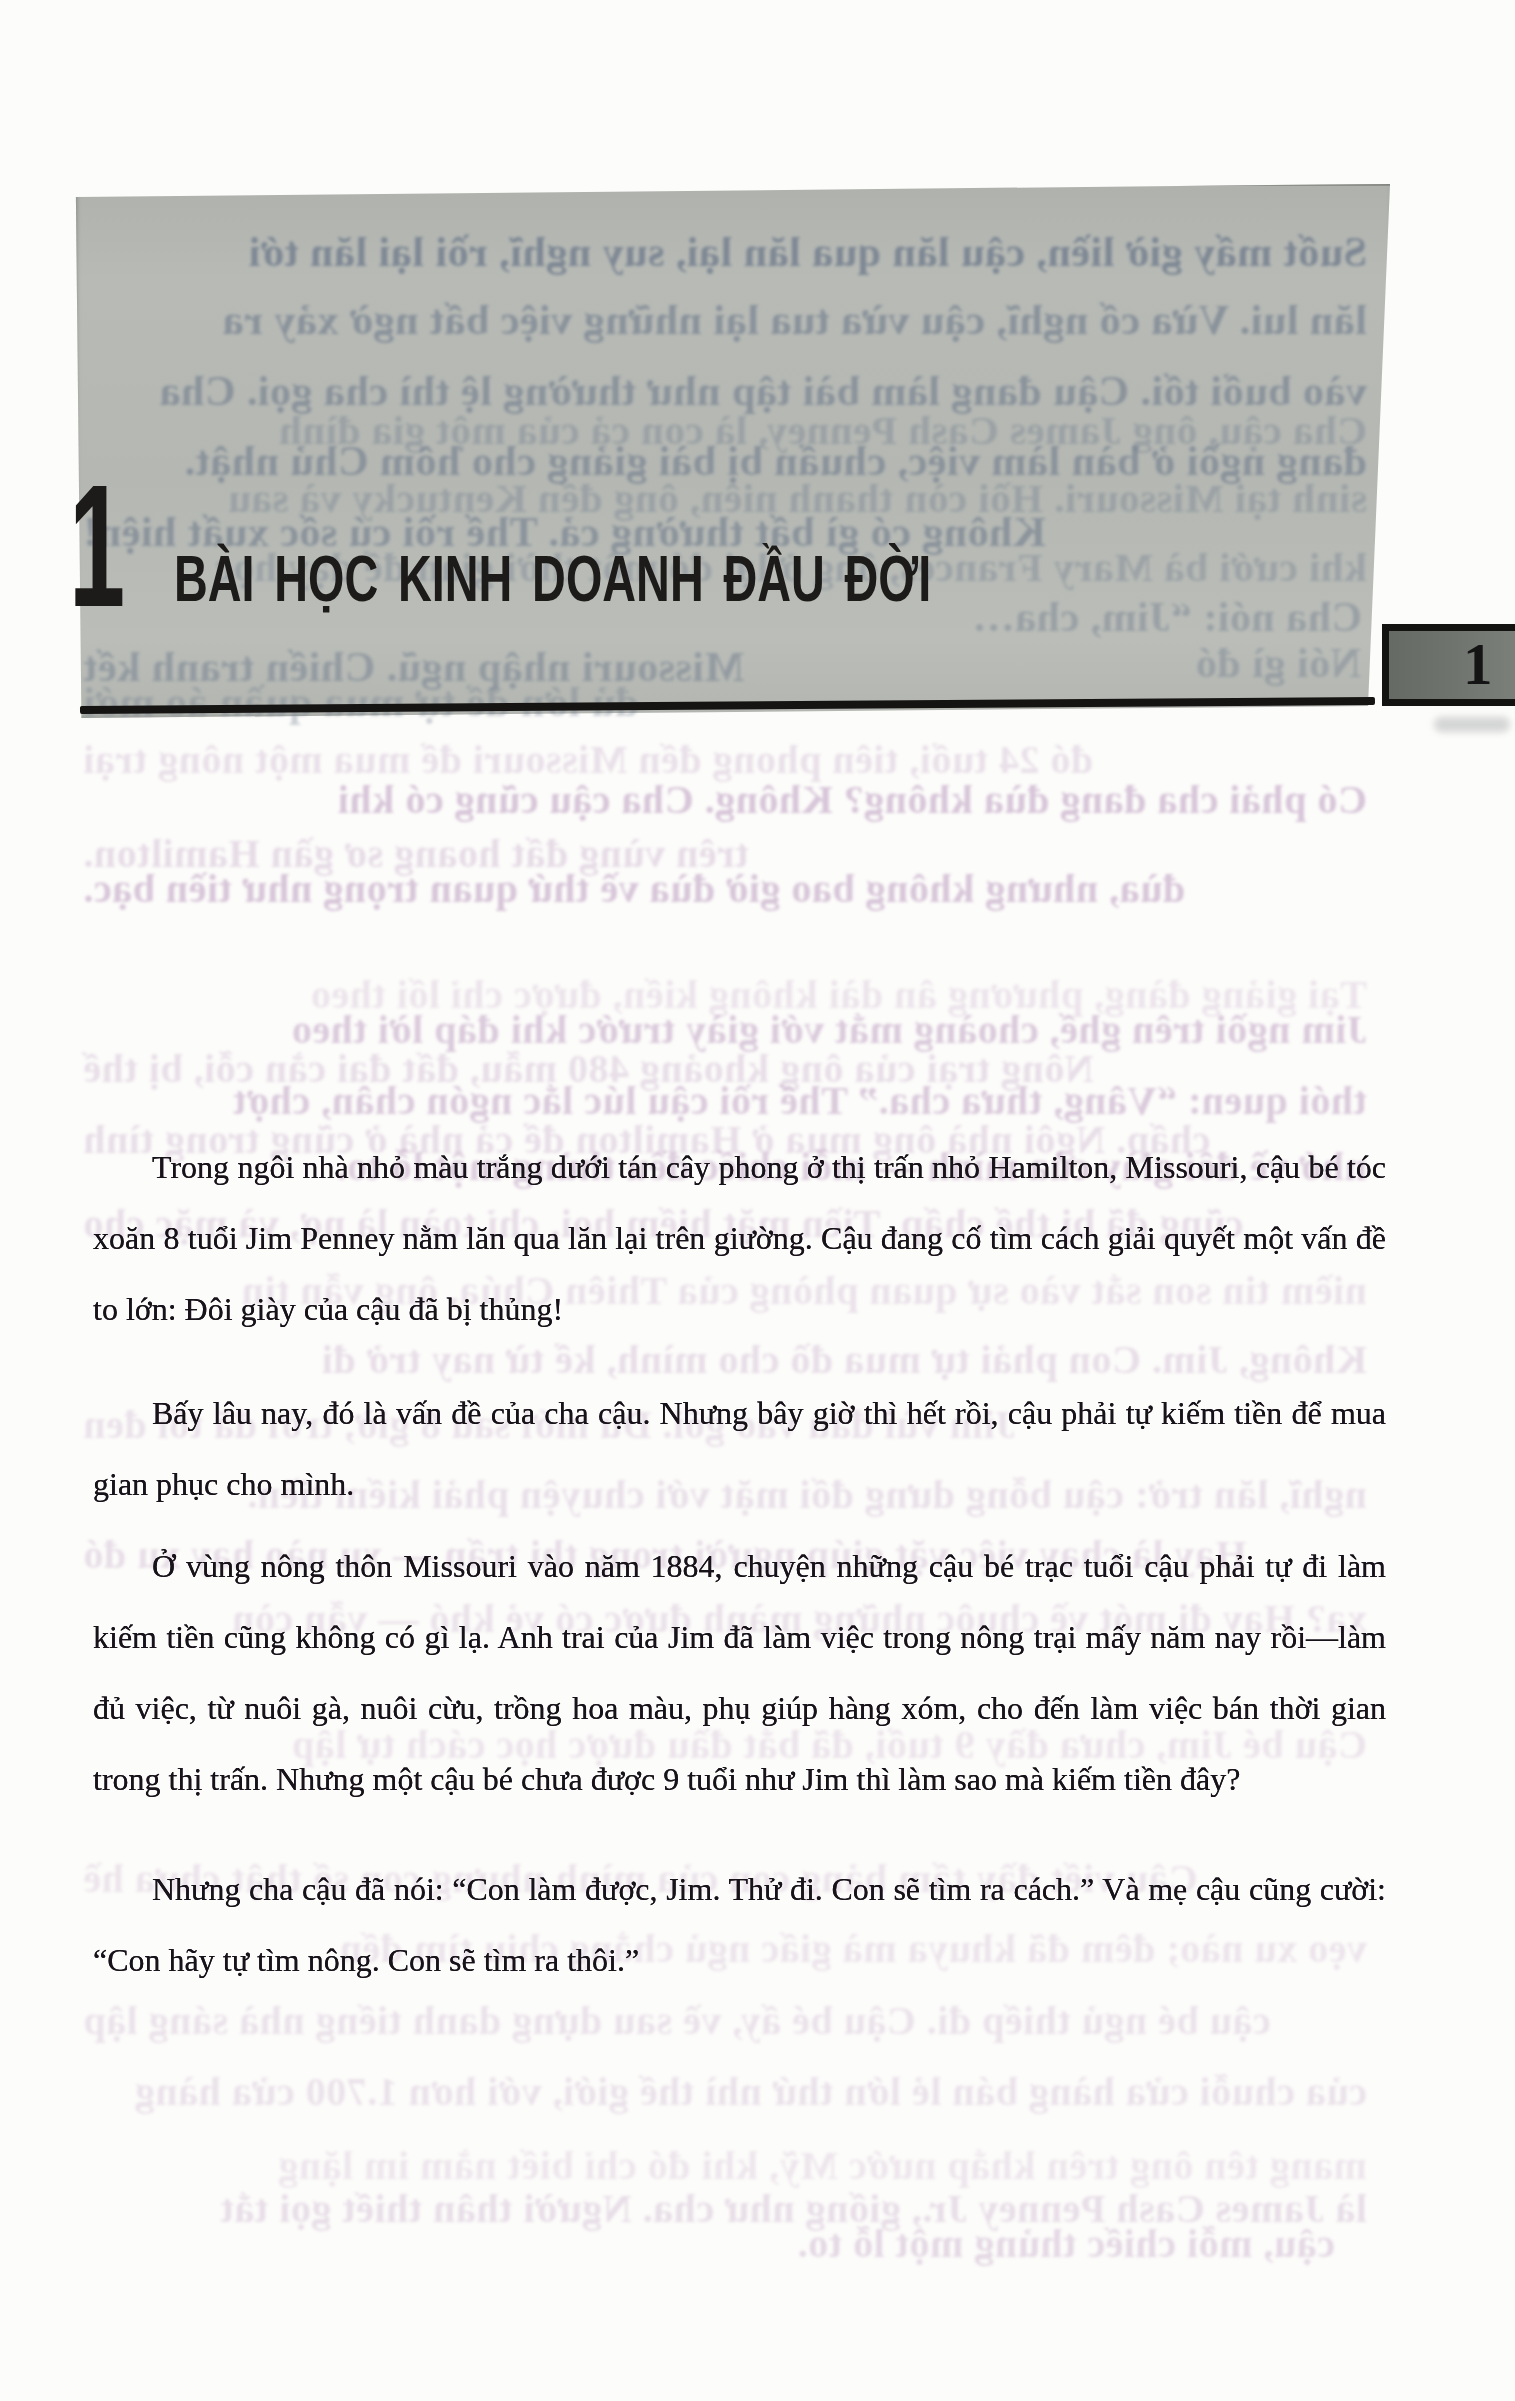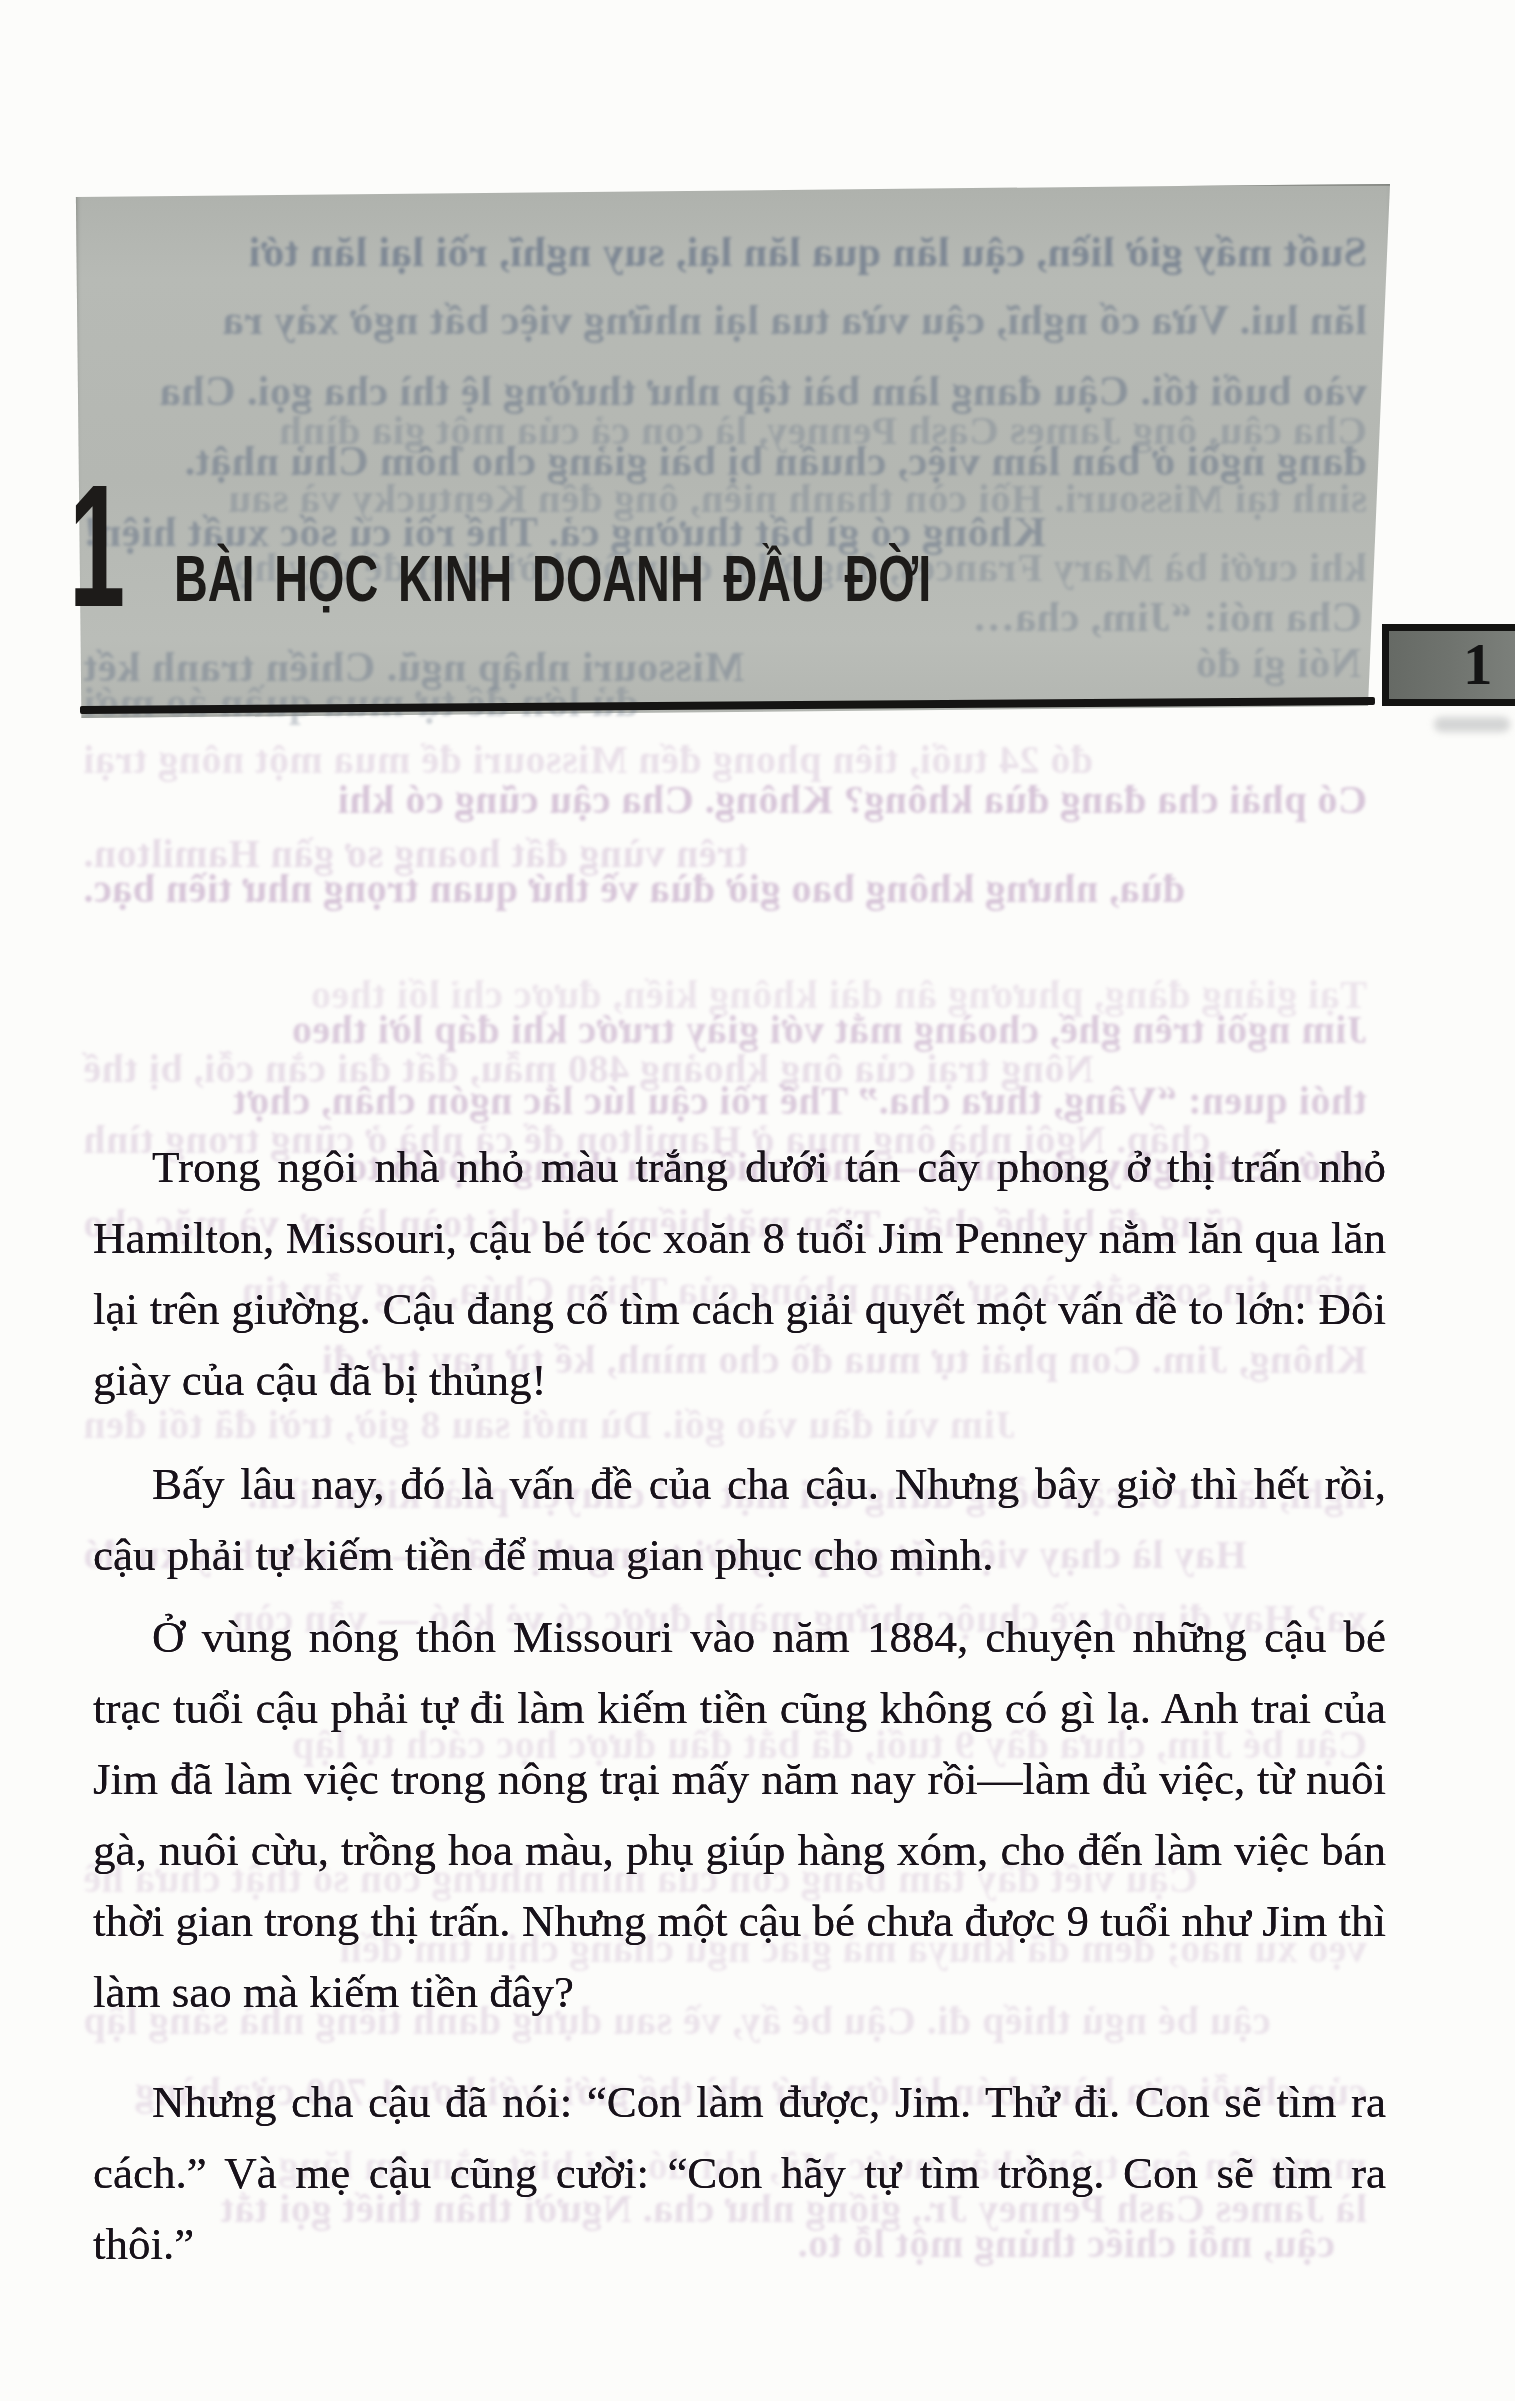--- a/index.html
+++ b/index.html
@@ -65,21 +65,21 @@
     font-family:"Liberation Serif",serif;font-weight:700;
     white-space:nowrap;letter-spacing:0.5px;
     transform:scaleX(-1);
   }
   .band-ghosts .gline{font-size:42px;color:var(--ghost-band,#6f7b8c);filter:blur(1.5px);}
   .page-ghosts .gline{font-size:40px;color:var(--ghost-pink,#b999bd);filter:blur(1.7px);}
 
   
   .body-copy{
     position:absolute;left:93px;top:1132px;width:1293px;
-    font-size:45px;line-height:71px;color:var(--ink,#18121a);
+    font-size:32px;line-height:71px;color:var(--ink,#18121a);
     text-align:justify;
   }
   .body-copy p{
     margin:0;text-indent:59px;
     text-shadow:0 0 0.6px currentColor;
   }
   .body-copy p + p{margin-top:33px;}
   .body-copy p:nth-child(3){margin-top:11px;}
   .body-copy p:nth-child(4){margin-top:39px;}
 </style>
@@ -140,17 +140,17 @@
       <div class="gline" style="top: 2068px; opacity: 0.26;">của chuỗi cửa hàng bán lẻ lớn thứ nhì thế giới, với hơn 1.700 cửa hàng</div>
       <div class="gline" style="top: 2142px; opacity: 0.22;">mang tên ông trên khắp nước Mỹ, khi đó chỉ biết nằm im lặng</div>
       <div class="gline" style="top: 2185px; opacity: 0.3;">là James Cash Penney Jr., giống như cha. Người thân thiết gọi tắt</div>
       <div class="gline" style="top: 2220px; opacity: 0.36; left: 649px; width: 686px;">cậu, mỗi chiếc thủng một lỗ to.</div>
   </div>
 
   <div class="body-copy">
     <p>Trong ngôi nhà nhỏ màu trắng dưới tán cây phong ở thị trấn nhỏ Hamilton, Missouri, cậu bé tóc xoăn 8 tuổi Jim Penney nằm lăn qua lăn lại trên giường. Cậu đang cố tìm cách giải quyết một vấn đề to lớn: Đôi giày của cậu đã bị thủng!</p>
       <p>Bấy lâu nay, đó là vấn đề của cha cậu. Nhưng bây giờ thì hết rồi, cậu phải tự kiếm tiền để mua gian phục cho mình.</p>
       <p>Ở vùng nông thôn Missouri vào năm 1884, chuyện những cậu bé trạc tuổi cậu phải tự đi làm kiếm tiền cũng không có gì lạ. Anh trai của Jim đã làm việc trong nông trại mấy năm nay rồi—làm đủ việc, từ nuôi gà, nuôi cừu, trồng hoa màu, phụ giúp hàng xóm, cho đến làm việc bán thời gian trong thị trấn. Nhưng một cậu bé chưa được 9 tuổi như Jim thì làm sao mà kiếm tiền đây?</p>
-      <p>Nhưng cha cậu đã nói: “Con làm được, Jim. Thử đi. Con sẽ tìm ra cách.” Và mẹ cậu cũng cười: “Con hãy tự tìm trồng. Con sẽ tìm ra thôi.”</p>
+      <p>Nhưng cha cậu đã nói: “Con làm được, Jim. Thử đi. Con sẽ tìm ra cách.” Và mẹ cậu cũng cười: “Con hãy tự tìm nông. Con sẽ tìm ra thôi.”</p>
   </div>
 
 </div>
 
 
 </body></html>

